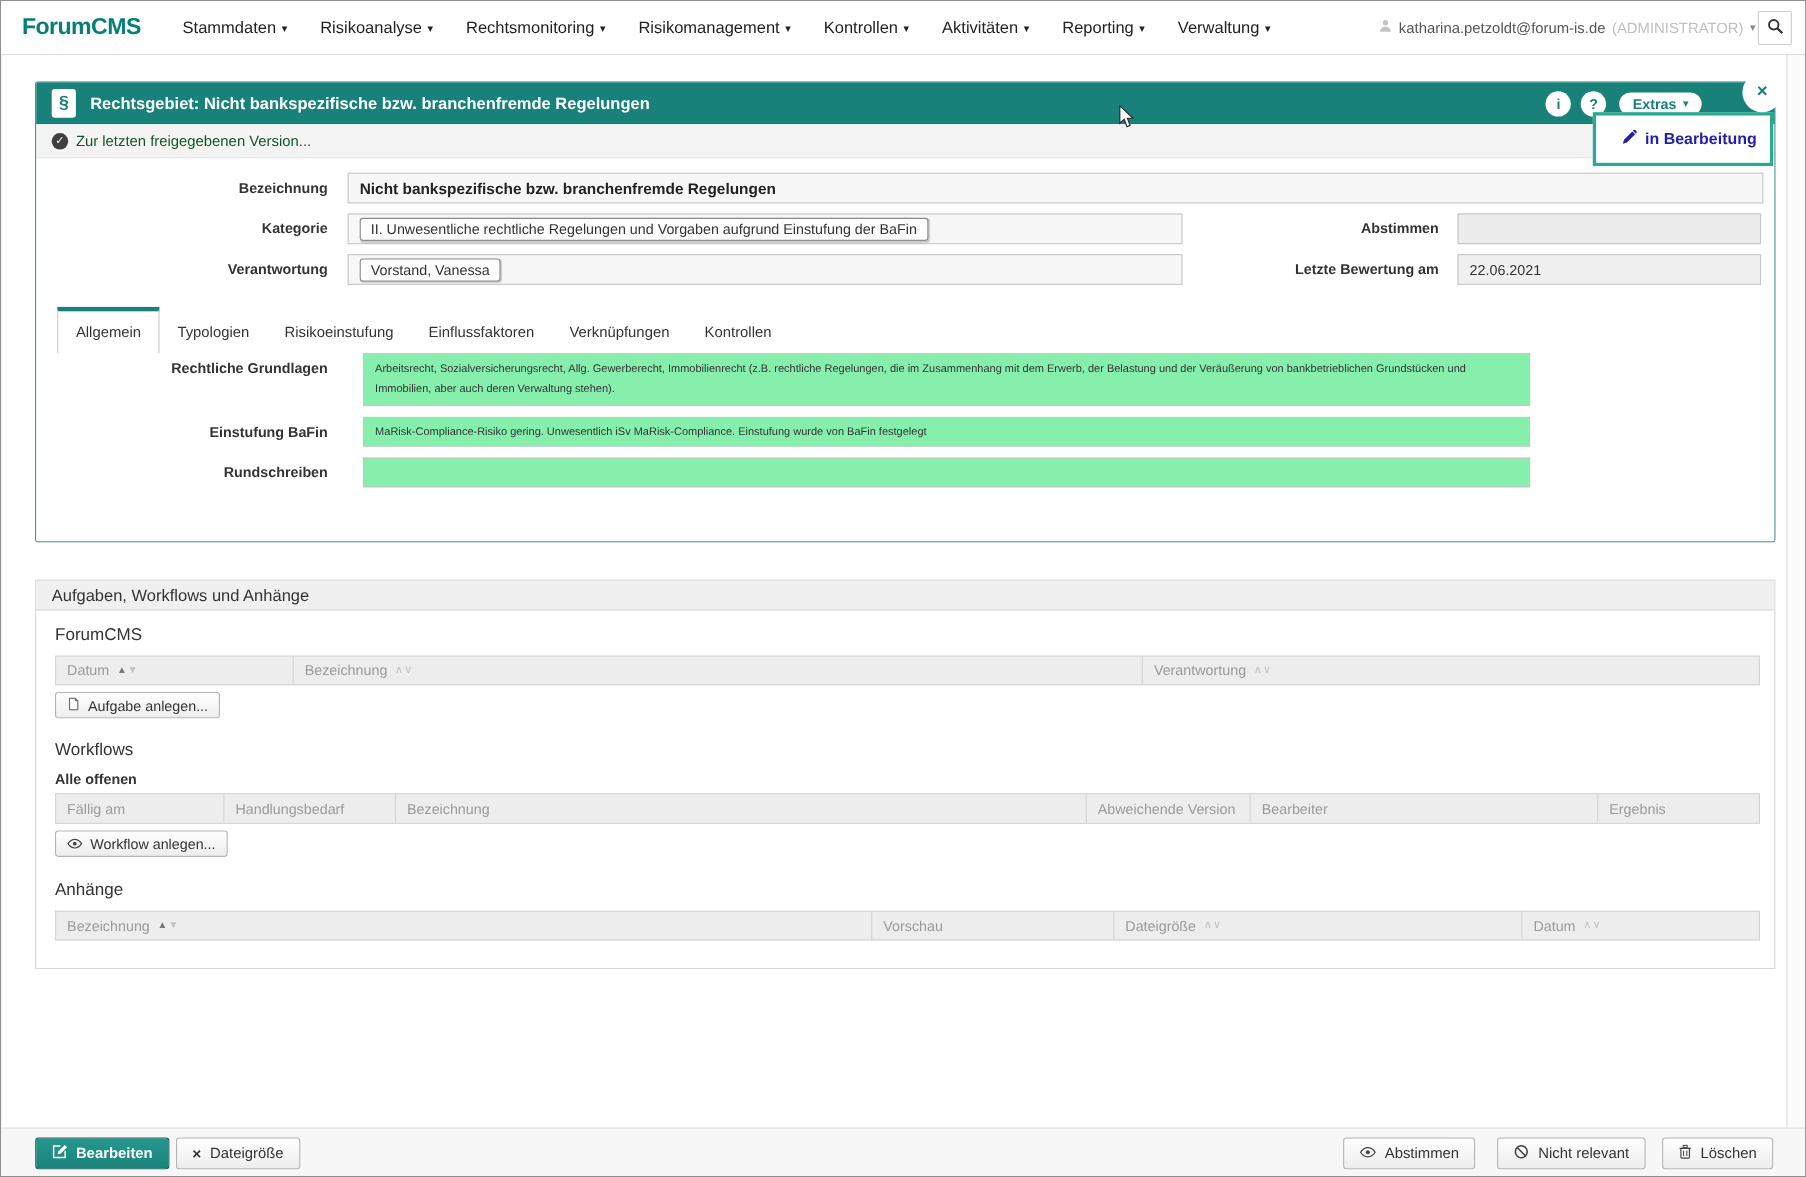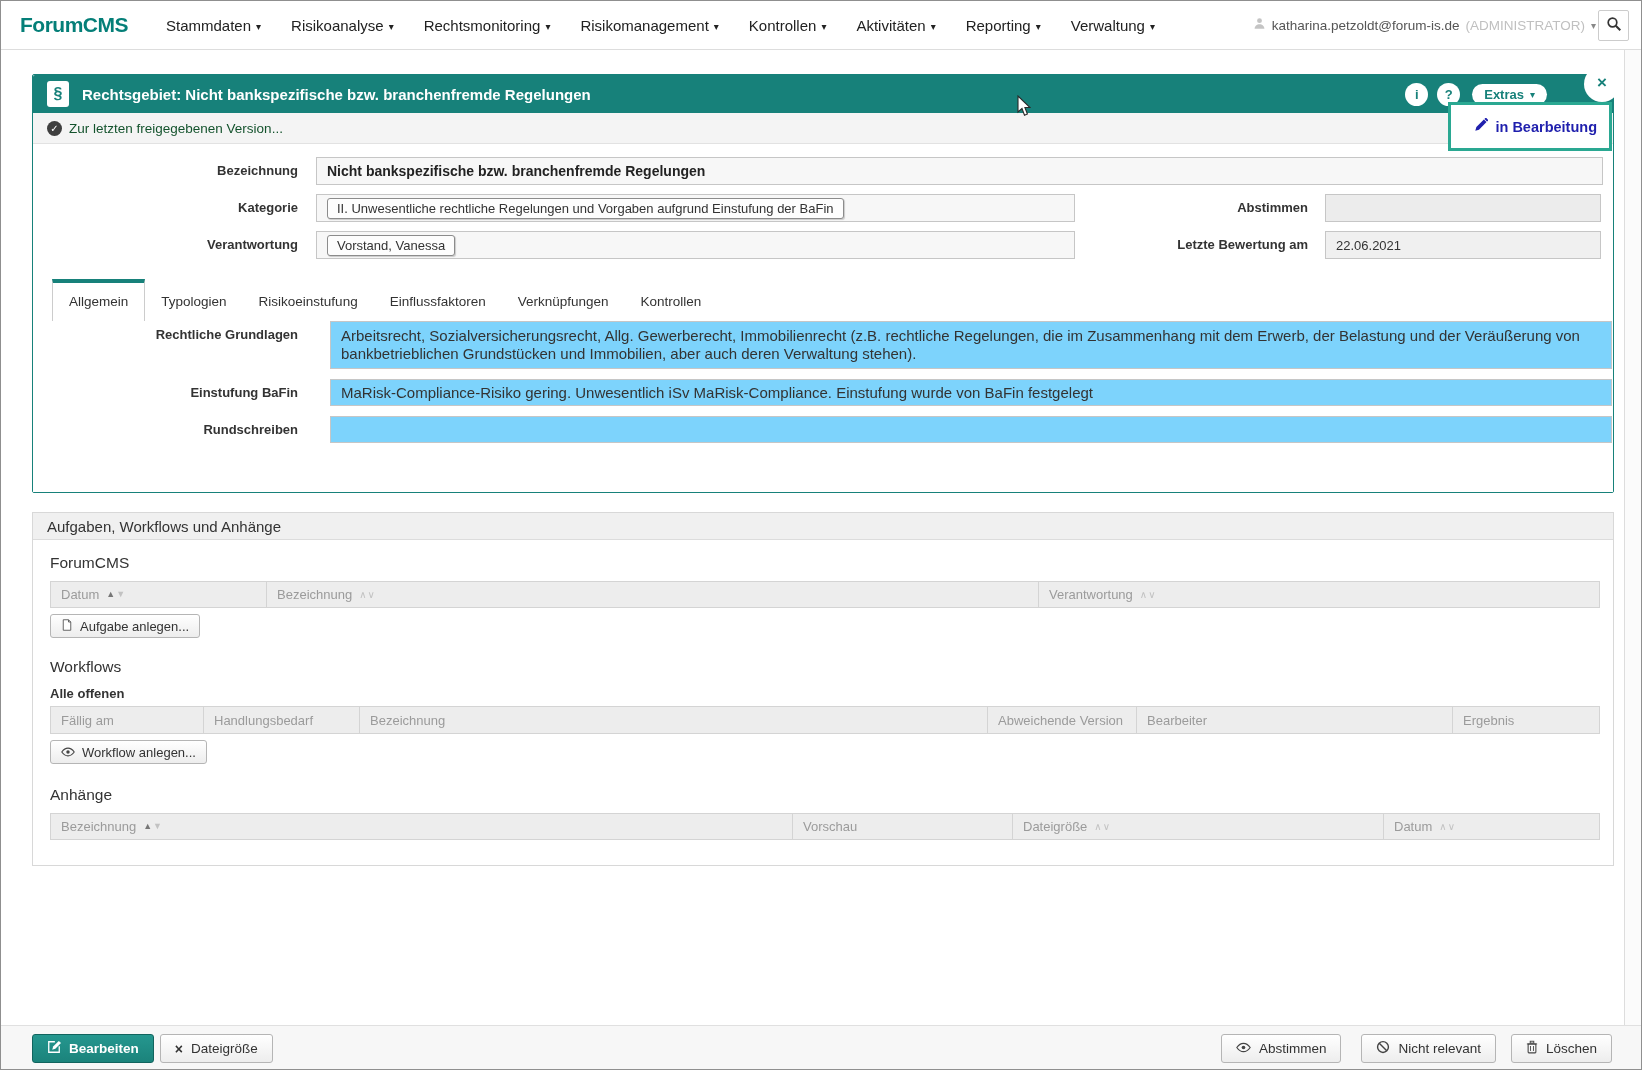--- a/index.html
+++ b/index.html
@@ -104,29 +104,29 @@
   .tab {
     font-size:13.5px; color:#333; padding:14px 16px 12px; cursor:pointer; white-space:nowrap;
   }
   .tab.active {
     border-top:4px solid #17817a; border-left:1px solid #ccc; border-right:1px solid #ccc;
     background:#fff; padding-top:11px; font-weight:normal;
   }
   .tabrow { display:flex; align-items:flex-start; margin-bottom:10px; }
   .tabrow:first-of-type { margin-top:17px; }
   .tfield {
-    margin-left:32px; width:1282px; border:1px solid #c6c6c6; background:#7dd3fc;
-    font-size:15px; color:#333; padding:5px 10px; line-height:18px;
+    margin-left:32px; width:1061px; border:1px solid #c6c6c6; background:#86efac;
+    font-size:10px; color:#333; padding:5px 10px; line-height:18px;
   }
   .tfield.area { height:48px; }
   .tfield.line { height:27px; display:flex; align-items:center; padding:0 10px;}
 
   
   .section {
-    position:absolute; left:31px; top:511px; width:1582px; height:354px;
+    position:absolute; left:31px; top:526px; width:1582px; height:354px;
     border:1px solid #d8d8d8; background:#fff;
   }
   .section-titlebar {
     height:27px; background:#f0f0f0; border-bottom:1px solid #dcdcdc;
     display:flex; align-items:center; padding-left:14px; font-size:15px; color:#333;
   }
   .section-inner { padding:0 13px 0 17px; }
   .group-heading { font-size:15.5px; color:#333; margin-top:14px; }
   .sub-bold { font-size:13px; font-weight:bold; margin-top:10px; }
 

